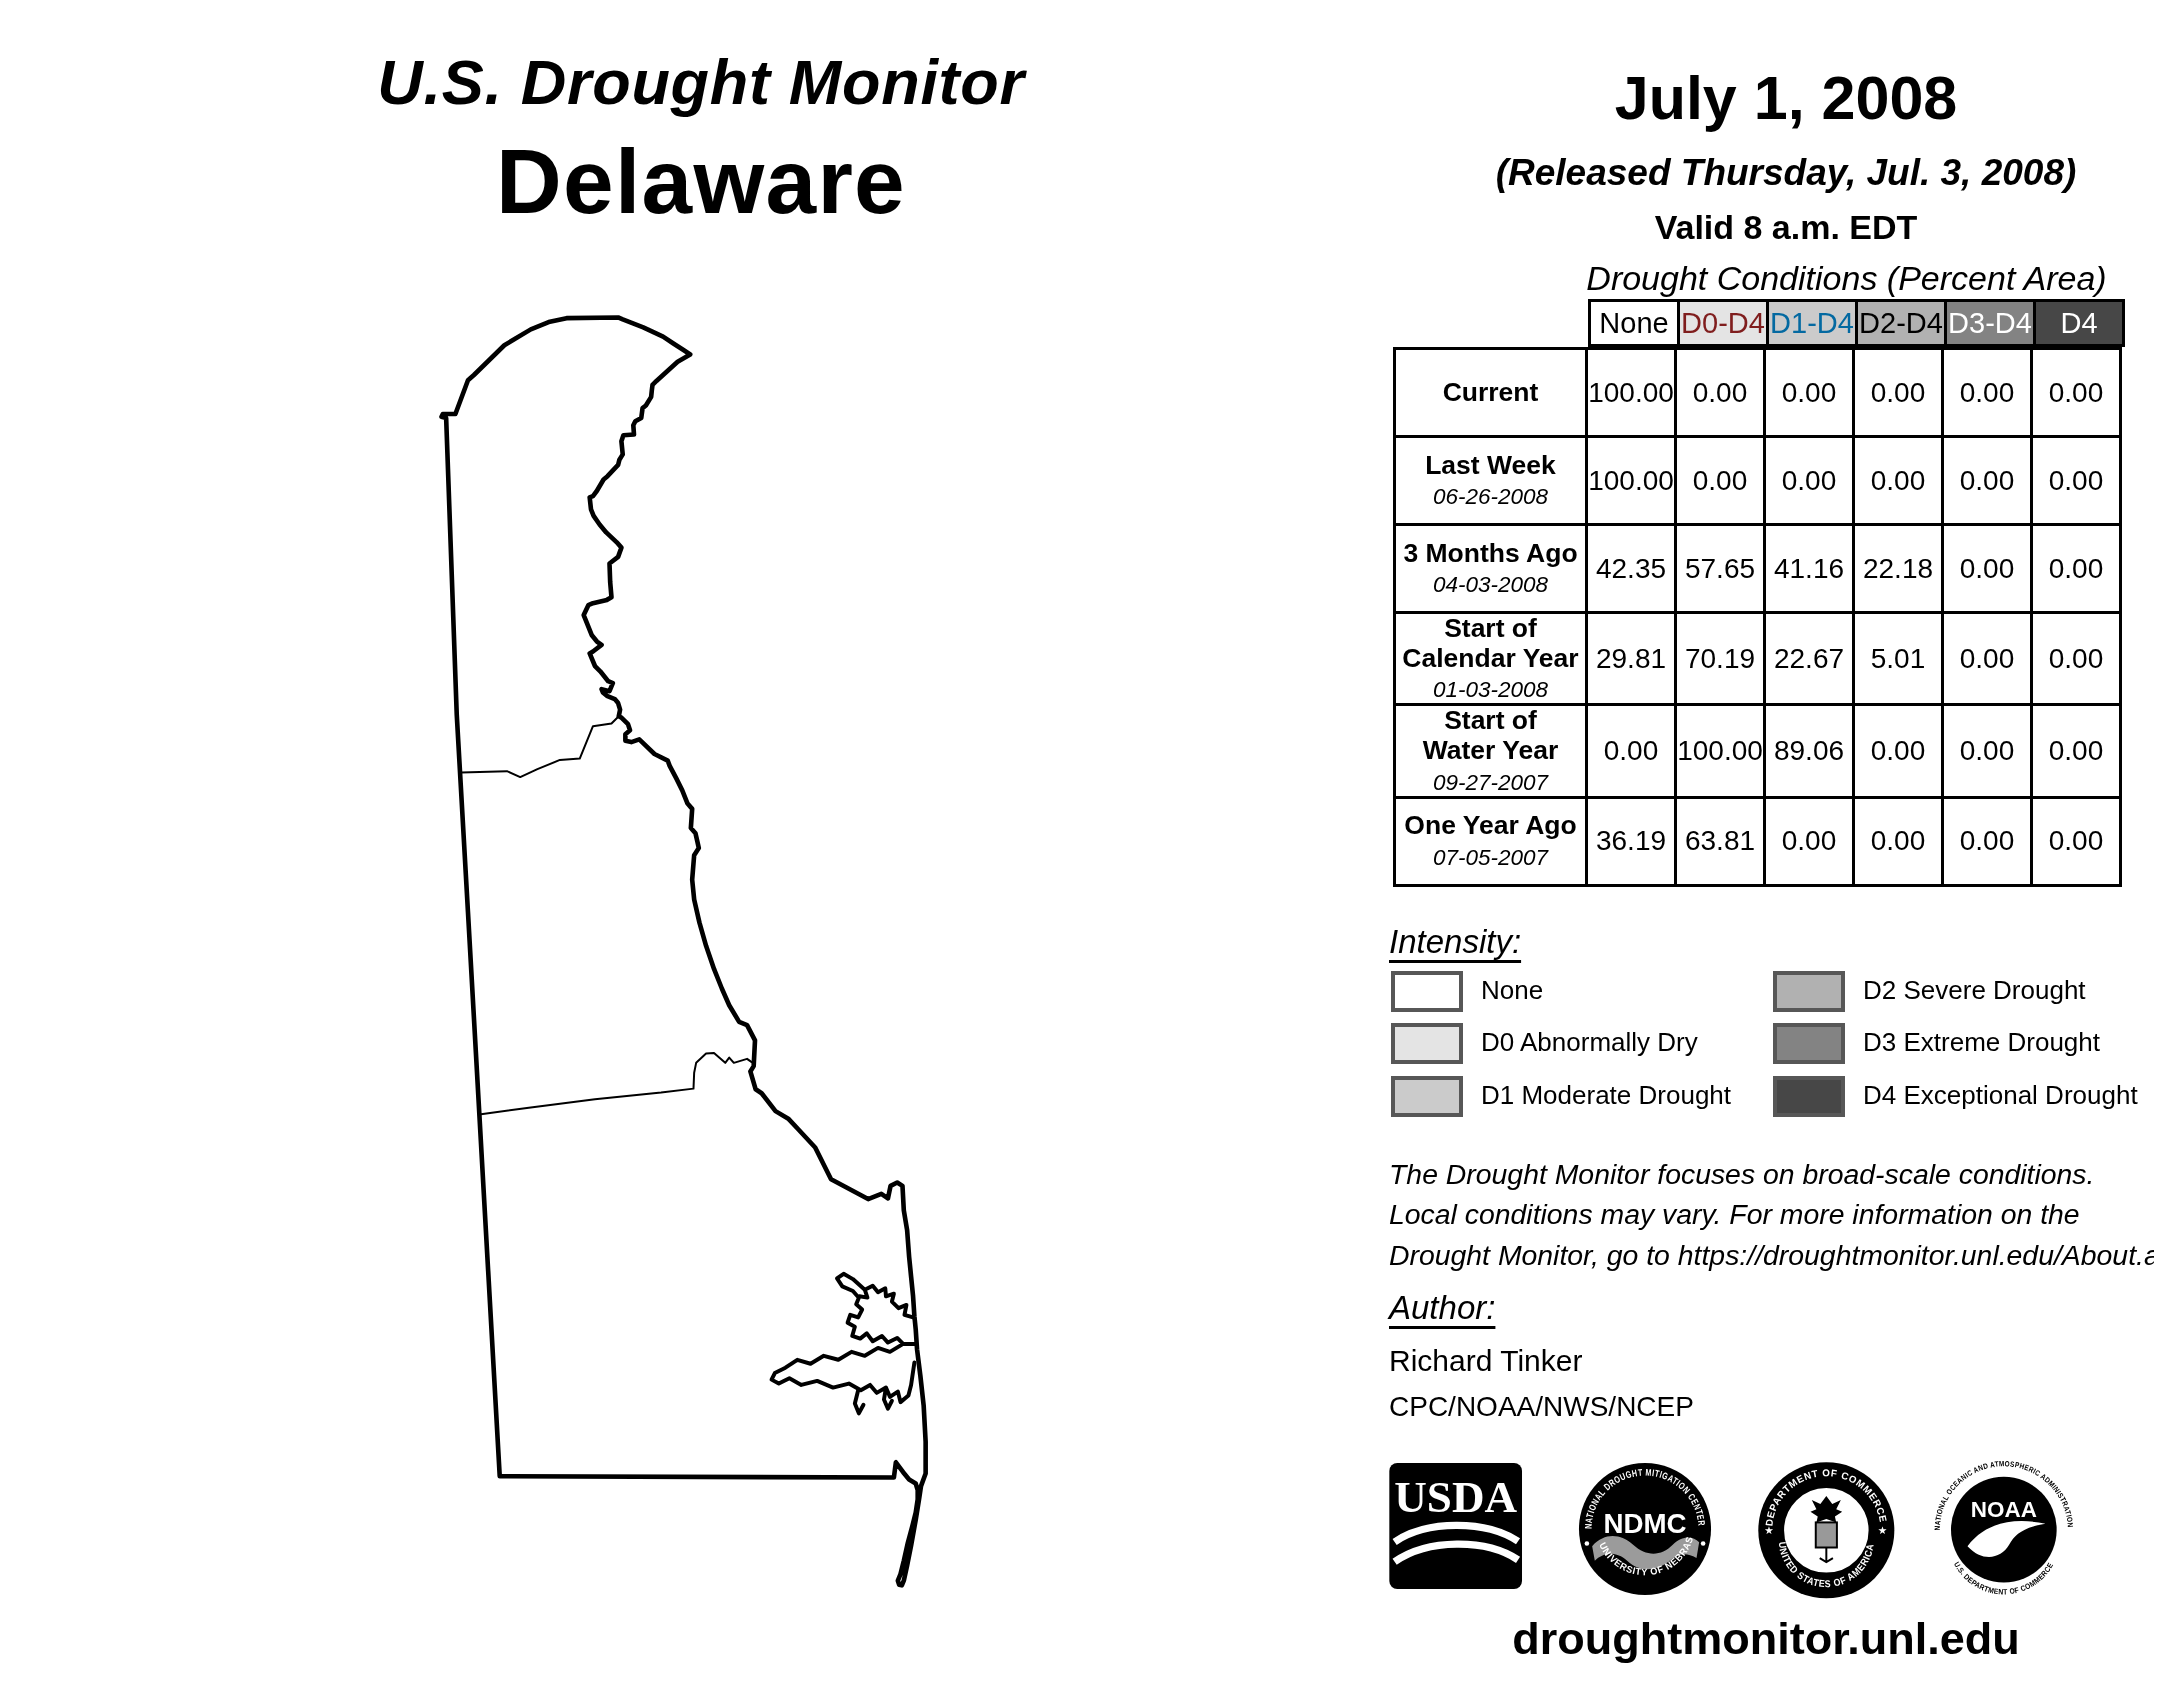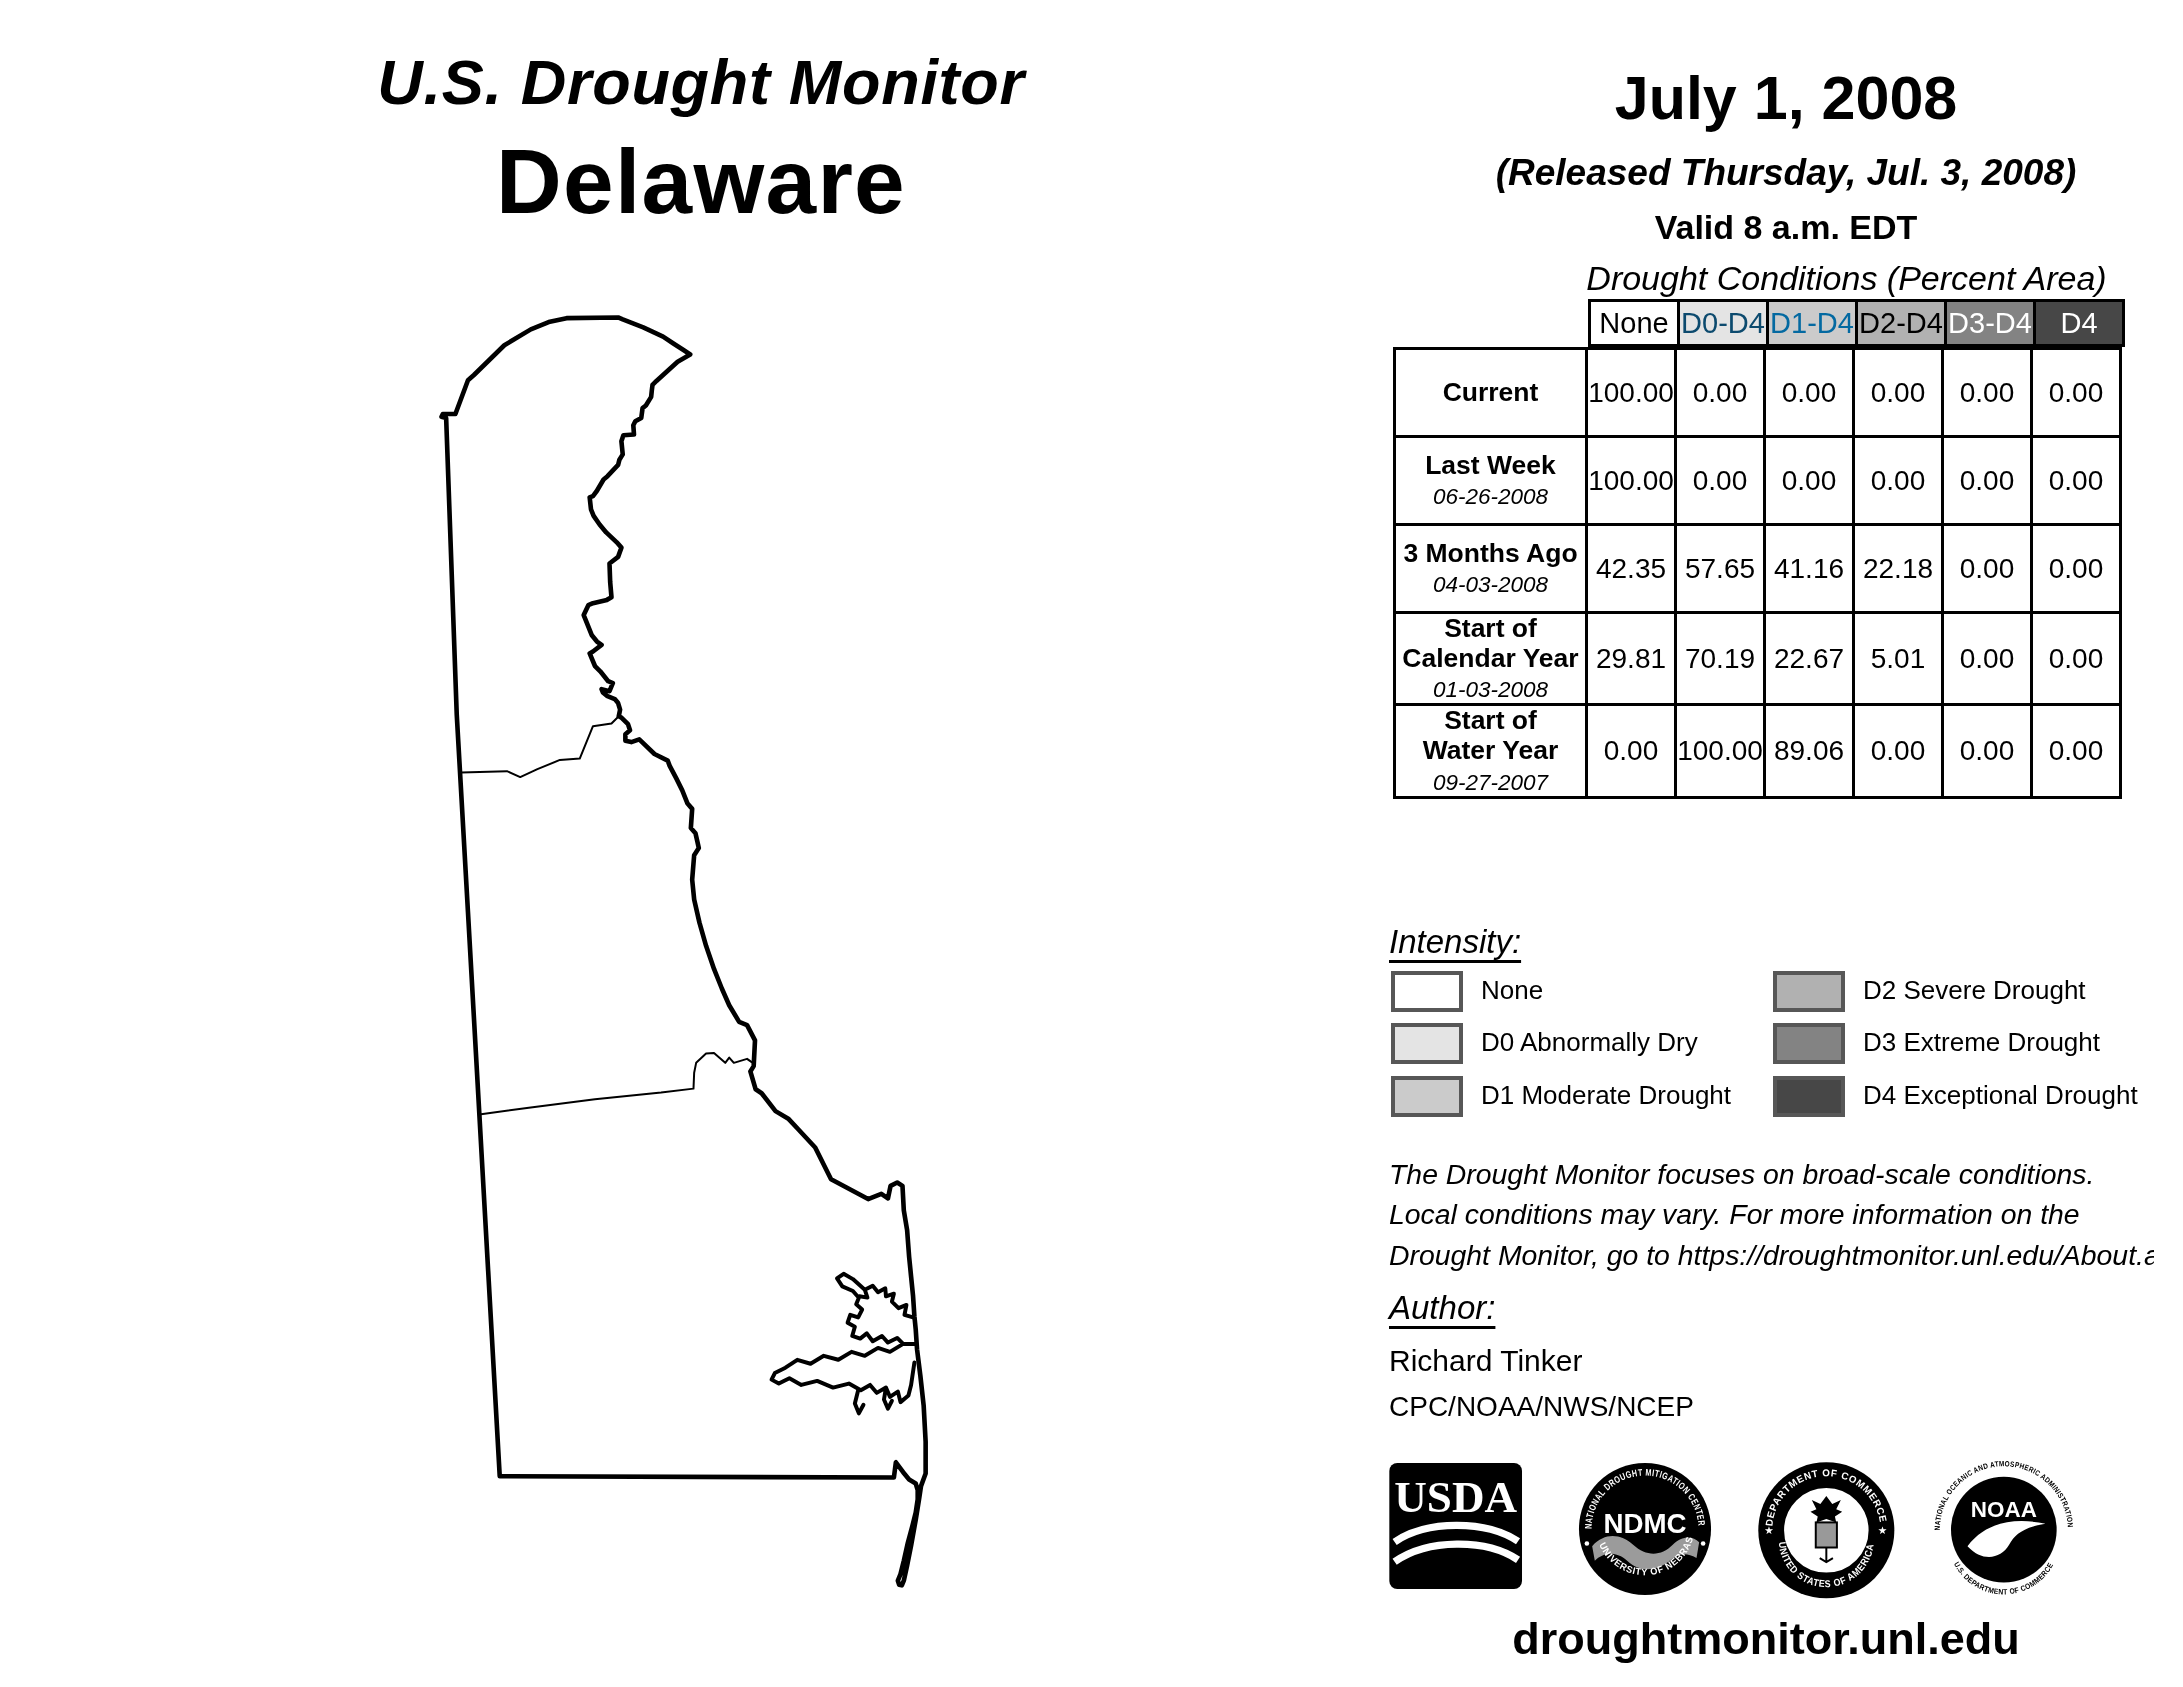--- a/index.html
+++ b/index.html
@@ -123,21 +123,21 @@
         L 440 1152 L 457 1167 L 463 1159 L 470 1167 L 490 1161 L 497 1166"></path>
     </g>
   </svg>
 
   <div class="abs" id="table-title">Drought Conditions (Percent Area)</div>
 
   <table id="head-table">
     <tbody>
         <tr>
       <td style="background: rgb(255, 255, 255); color: rgb(0, 0, 0);">None</td>
-      <td style="background: rgb(228, 228, 228); color: #0c4a6e;">D0-D4</td>
+      <td style="background: rgb(228, 228, 228); color: #7f1d1d;">D0-D4</td>
       <td style="background: rgb(203, 203, 203); color: #0369a1;">D1-D4</td>
       <td style="background: rgb(177, 177, 177); color: rgb(0, 0, 0);">D2-D4</td>
       <td style="background: rgb(131, 131, 131); color: rgb(255, 255, 255);">D3-D4</td>
       <td style="background: rgb(71, 71, 71); color: rgb(255, 255, 255);">D4</td>
     </tr>
   </tbody>
     </table>
 
   <table id="body-table">
     <tbody>
@@ -189,20 +189,32 @@
       <td>0.00</td>
     </tr>
     <tr>
       <td class="rowlbl">
         <div class="lbl"><span>Start of</span><br><span>Water Year</span></div>
         <div class="rdate">09-27-2007</div>
       </td>
       <td>0.00</td>
       <td>100.00</td>
       <td>89.06</td>
+      <td>0.00</td>
+      <td>0.00</td>
+      <td>0.00</td>
+    </tr>
+    <tr>
+      <td class="rowlbl">
+        <div class="lbl"><span>One Year Ago</span><br><span></span></div>
+        <div class="rdate">07-05-2007</div>
+      </td>
+      <td>36.19</td>
+      <td>63.81</td>
+      <td>0.00</td>
       <td>0.00</td>
       <td>0.00</td>
       <td>0.00</td>
     </tr>
   </tbody>
     </table>
 
   <div class="abs" id="legend-title">Intensity:</div>
 
   <div class="abs leg-row" style="left:1391px;top:971px;">

